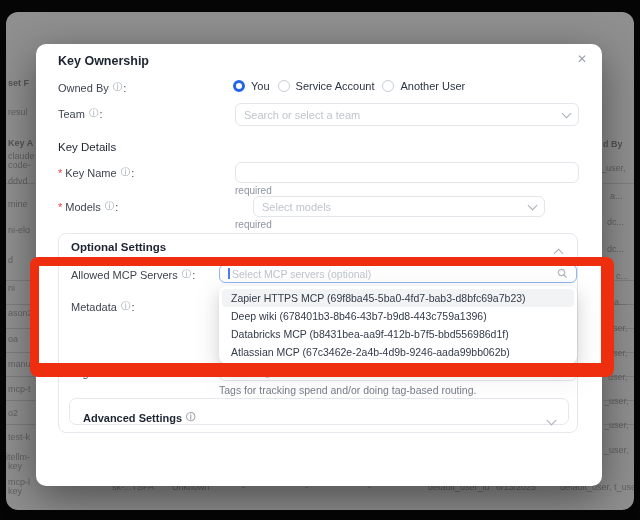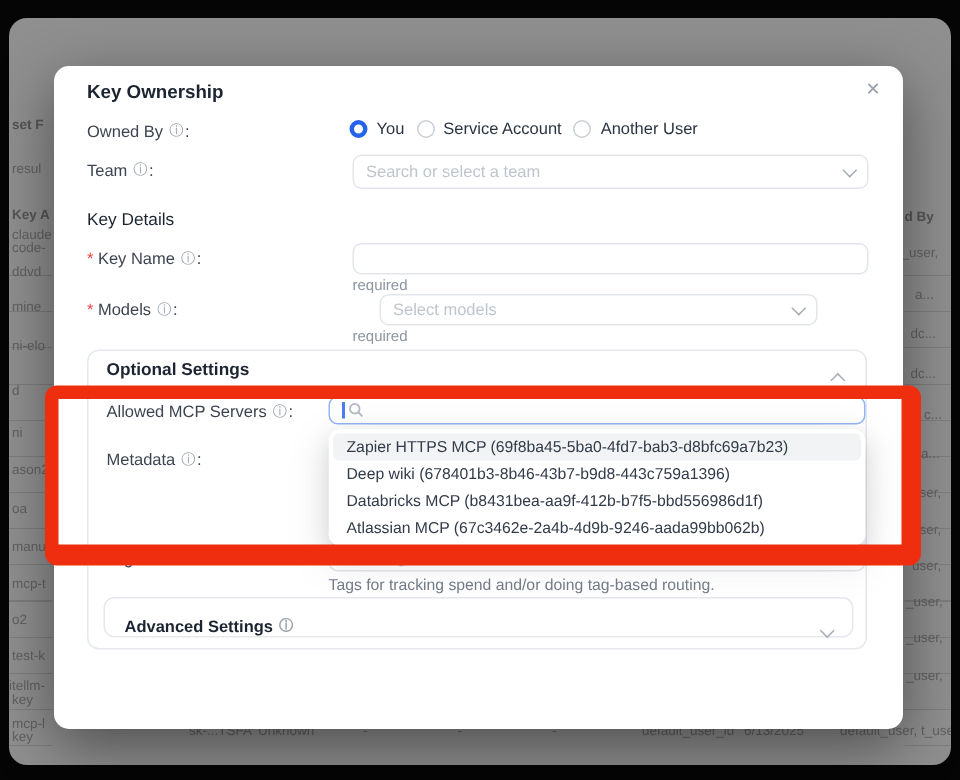--- a/index.html
+++ b/index.html
@@ -124,21 +124,21 @@
   <span class="bg-frag" style="left:610px; top:259px;">c...</span>
   <span class="bg-frag" style="left:608px; top:285px;">a...</span>
   <span class="bg-frag" style="left:602px; top:311px;">user,</span>
   <span class="bg-frag" style="left:602px; top:336px;">user,</span>
   <span class="bg-frag" style="left:602px; top:360px;">user,</span>
   <span class="bg-frag" style="left:598px; top:384px;">_user,</span>
   <span class="bg-frag" style="left:598px; top:408px;">_user,</span>
   <span class="bg-frag" style="left:598px; top:433px;">_user,</span>
   <span class="bg-frag" style="left:608px; top:470px;">t_user,</span>
 
-  <span class="bg-frag" style="left:106px; top:470px;margin-left:14px;">sk-...TSFA</span>
+  <span class="bg-frag" style="left:106px; top:470px;">sk-...TSFA</span>
   <span class="bg-frag" style="left:166px; top:470px;">Unknown</span>
   <span class="bg-frag" style="left:236px; top:470px;">-</span>
   <span class="bg-frag" style="left:299px; top:470px;">-</span>
   <span class="bg-frag" style="left:362px; top:470px;">-</span>
   <span class="bg-frag" style="left:422px; top:470px;">default_user_id</span>
   <span class="bg-frag" style="left:490px; top:470px;">6/13/2025</span>
   <span class="bg-frag" style="left:554px; top:470px;">default_user,</span>
 </div>
 
 <div class="modal">
@@ -204,20 +204,21 @@
     <div class="panel-heading">Optional Settings</div>
     <span class="chevron up panel-chevron"></span>
 
     <div class="form-label" style="left:12px; top:34px;">
       <span>Allowed MCP Servers</span>
         <span class="info-icon">ⓘ</span>
         <span>:</span>
     </div>
     <div class="field mcp-field" style="left:160px; top:30px; width:358px; height:19px; font-size:10.5px;">
       <span class="caret"></span>
+      <span class="ph">Select MCP servers (optional)</span>
       <svg width="11" height="11" viewBox="0 0 11 11">
         <circle cx="4.5" cy="4.5" r="3.2" fill="none" stroke="#b3b9c2" stroke-width="1.2"></circle>
         <line x1="7" y1="7" x2="9.6" y2="9.6" stroke="#b3b9c2" stroke-width="1.2"></line>
       </svg>
     </div>
 
     <div class="form-label" style="left:12px; top:66px;">
       <span>Metadata</span>
         <span class="info-icon">ⓘ</span>
         <span>:</span>

